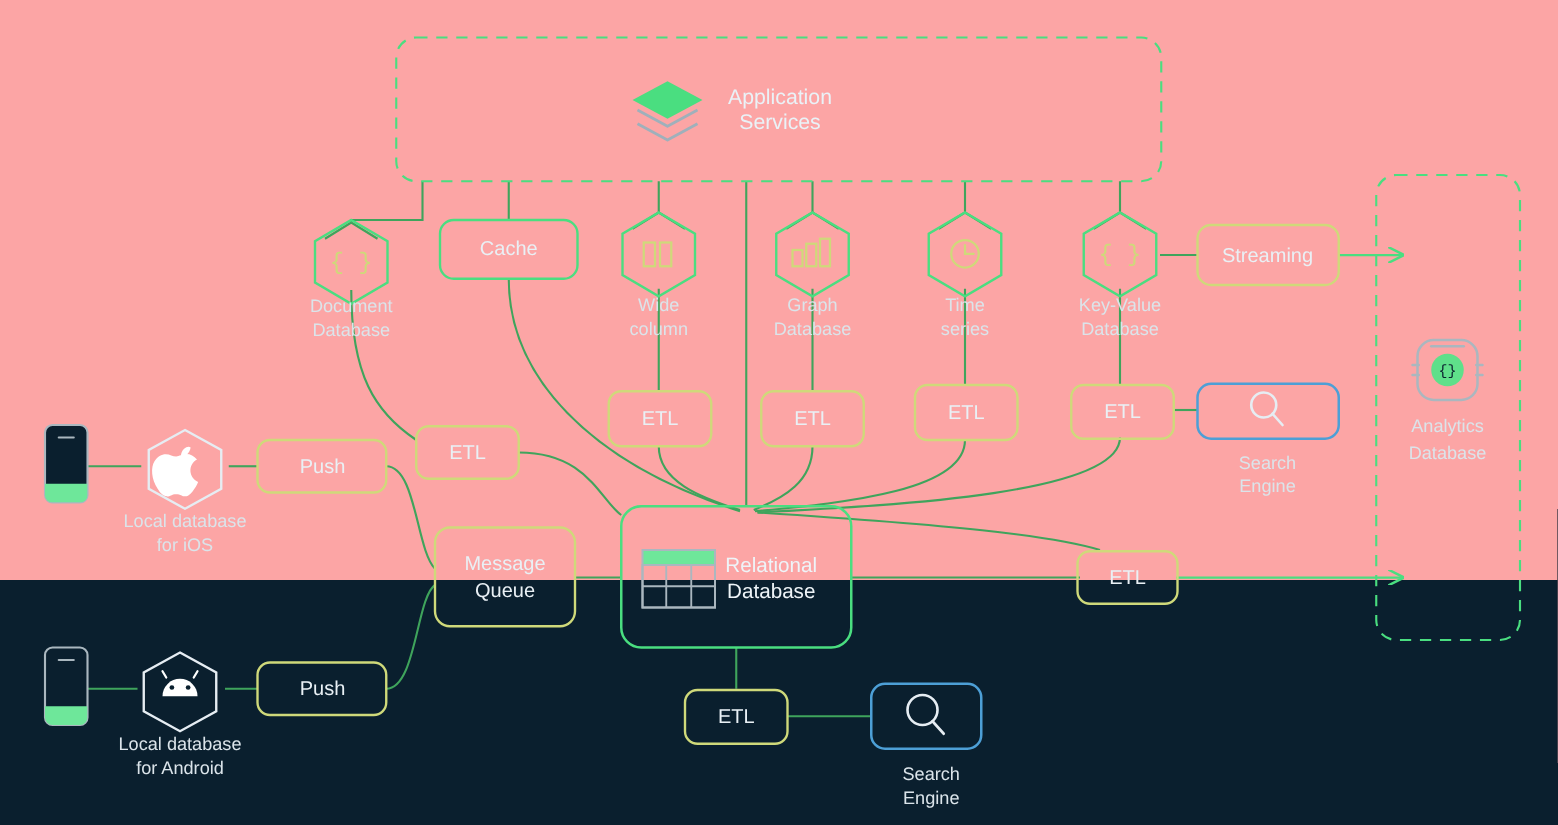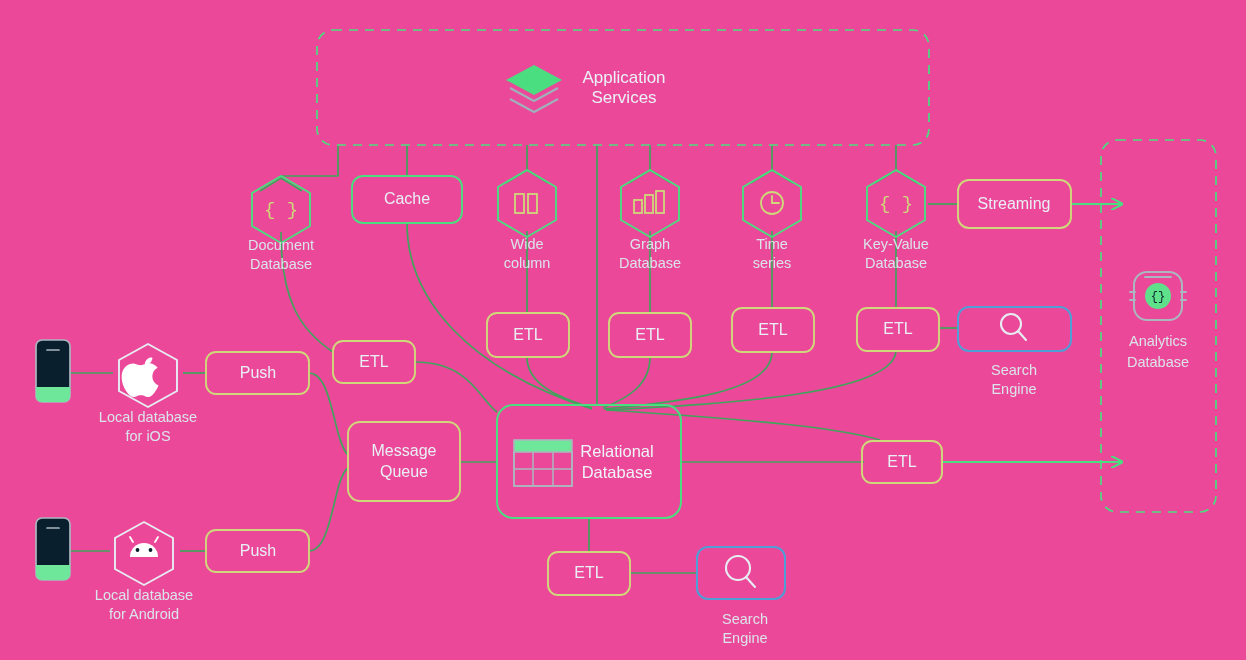--- a/index.html
+++ b/index.html
@@ -1,18 +1,18 @@
 <!DOCTYPE html>
 <html><head>
 <meta charset="utf-8">
 <style>
   html,body{margin:0;padding:0;background:#0a1f2e;}
   body{width:1246px;height:660px;overflow:hidden;
        font-family:"Liberation Sans", sans-serif;}
-  #stage{position:relative;width:1246px;height:660px;background:#ec4899;}
+  #stage{position:relative;width:1246px;height:464px;background:#fca5a5;}
   svg#diagram{position:absolute;inset:0;width:1246px;height:660px;display:block;}
   .lbl{fill:#e6edf3;font-family:"Liberation Sans",sans-serif;font-size:15.5px;}
   .lbl-under{fill:#dbe4ea;font-size:14.5px;}
   .lbl-box{fill:#e9f0f5;font-size:16px;}
   .lbl-app{fill:#eaf2f7;font-size:17px;}
   .lbl-rel{fill:#eef4f8;font-size:16.5px;}
   text{text-anchor:middle;dominant-baseline:middle;}
 </style>
 </head>
 <body>

